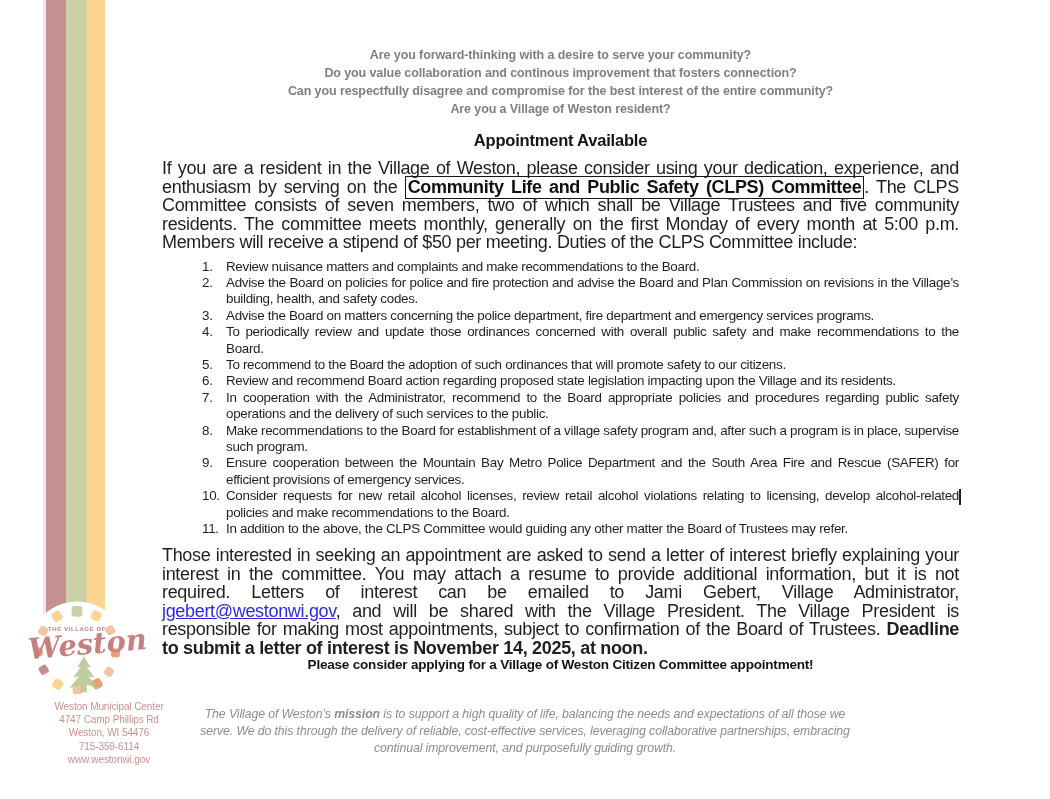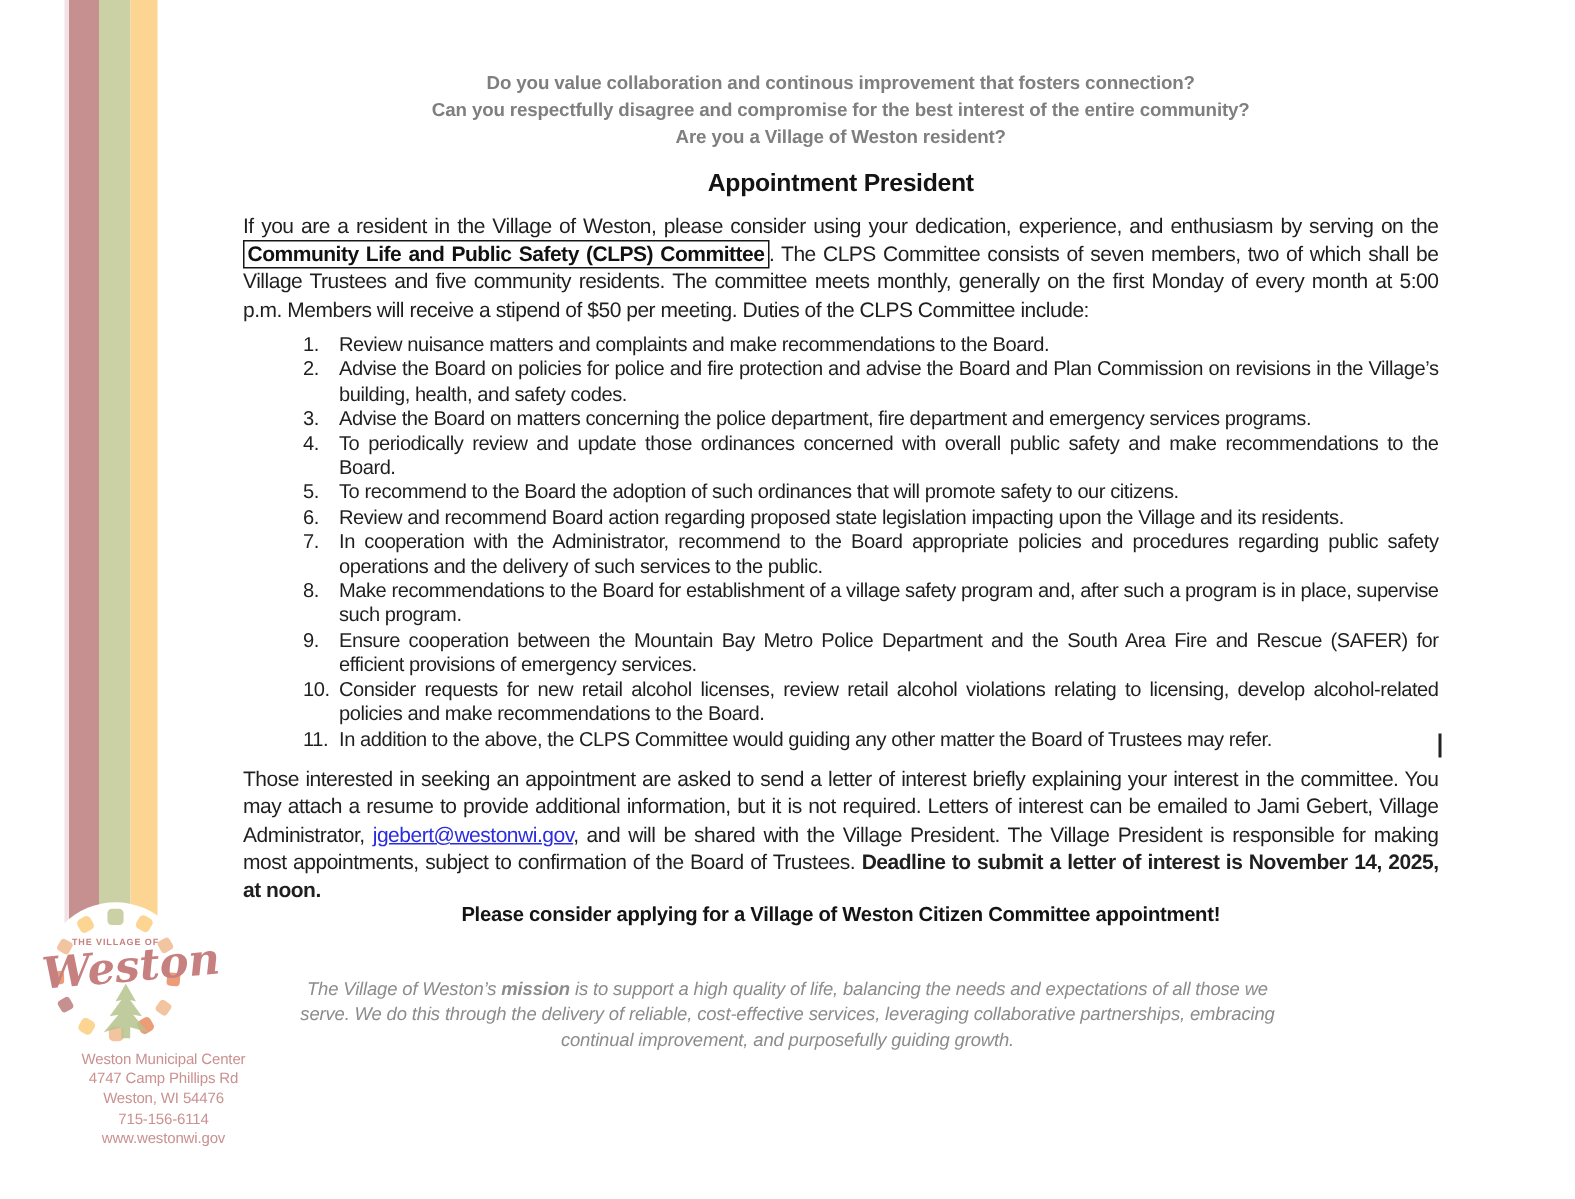--- a/index.html
+++ b/index.html
@@ -54,21 +54,21 @@
     text-align: center; color: #7f7f7f; font-weight: bold;
     font-size: 12.5px; line-height: 18px; letter-spacing: -0.1px;
   }
   .doc-title {
     margin-top: 11px;
     text-align: center; font-weight: bold; color: #141414;
     font-size: 16.5px; line-height: 22px; letter-spacing: -0.2px;
   }
   .para {
     margin: 0; text-align: justify;
-    font-size: 14px; line-height: 18.5px; letter-spacing: -0.32px;
+    font-size: 18px; line-height: 18.5px; letter-spacing: -0.32px;
   }
   .intro { margin-top: 8px; }
   .boxed {
     font-weight: bold; color: #111;
     border: 1.5px solid #161616; padding: 0 2px 1px 2px;
   }
   .duties { margin-top: 7px; font-size: 13.4px; line-height: 16.4px; letter-spacing: -0.3px; }
   .duty { display: flex; }
   .duty .num { flex: 0 0 24px; margin-left: 40px; }
   .duty .txt { flex: 1 1 auto; text-align: justify; }
@@ -148,34 +148,35 @@
       </g>
     </svg>
     <div class="logo-tagline">THE VILLAGE OF</div>
     <div class="logo-name">Weston</div>
   </div>
 
   <div class="address">
     <div>Weston Municipal Center</div>
     <div>4747 Camp Phillips Rd</div>
     <div>Weston, WI 54476</div>
-    <div>715-156-6114</div>
+    <div>715-359-6114</div>
     <div>www.westonwi.gov</div>
   </div>
 
   <div class="content">
 
     <div class="questions">
+      <div>Are you forward-thinking with a desire to serve your community?</div>
       <div>Do you value collaboration and continous improvement that fosters connection?</div>
       <div>Can you respectfully disagree and compromise for the best interest of the entire community?</div>
       <div>Are you a Village of Weston resident?</div>
     </div>
 
     <div class="doc-title">
-      <div>Appointment President</div>
+      <div>Appointment Available</div>
     </div>
 
     <p class="para intro"><span>If you are a resident in the Village of Weston, please consider using your dedication, experience, and enthusiasm by serving on the </span><span class="boxed">Community Life and Public Safety (CLPS) Committee</span><span>. The CLPS Committee consists of seven members, two of which shall be Village Trustees and five community residents. The committee meets monthly, generally on the first Monday of every month at 5:00 p.m. Members will receive a stipend of $50 per meeting. Duties of the CLPS Committee include:</span></p>
 
     <div class="duties">
       <div class="duty">
           <span class="num">1.</span>
           <span class="txt">Review nuisance matters and complaints and make recommendations to the Board.</span>
         </div>
       <div class="duty">

